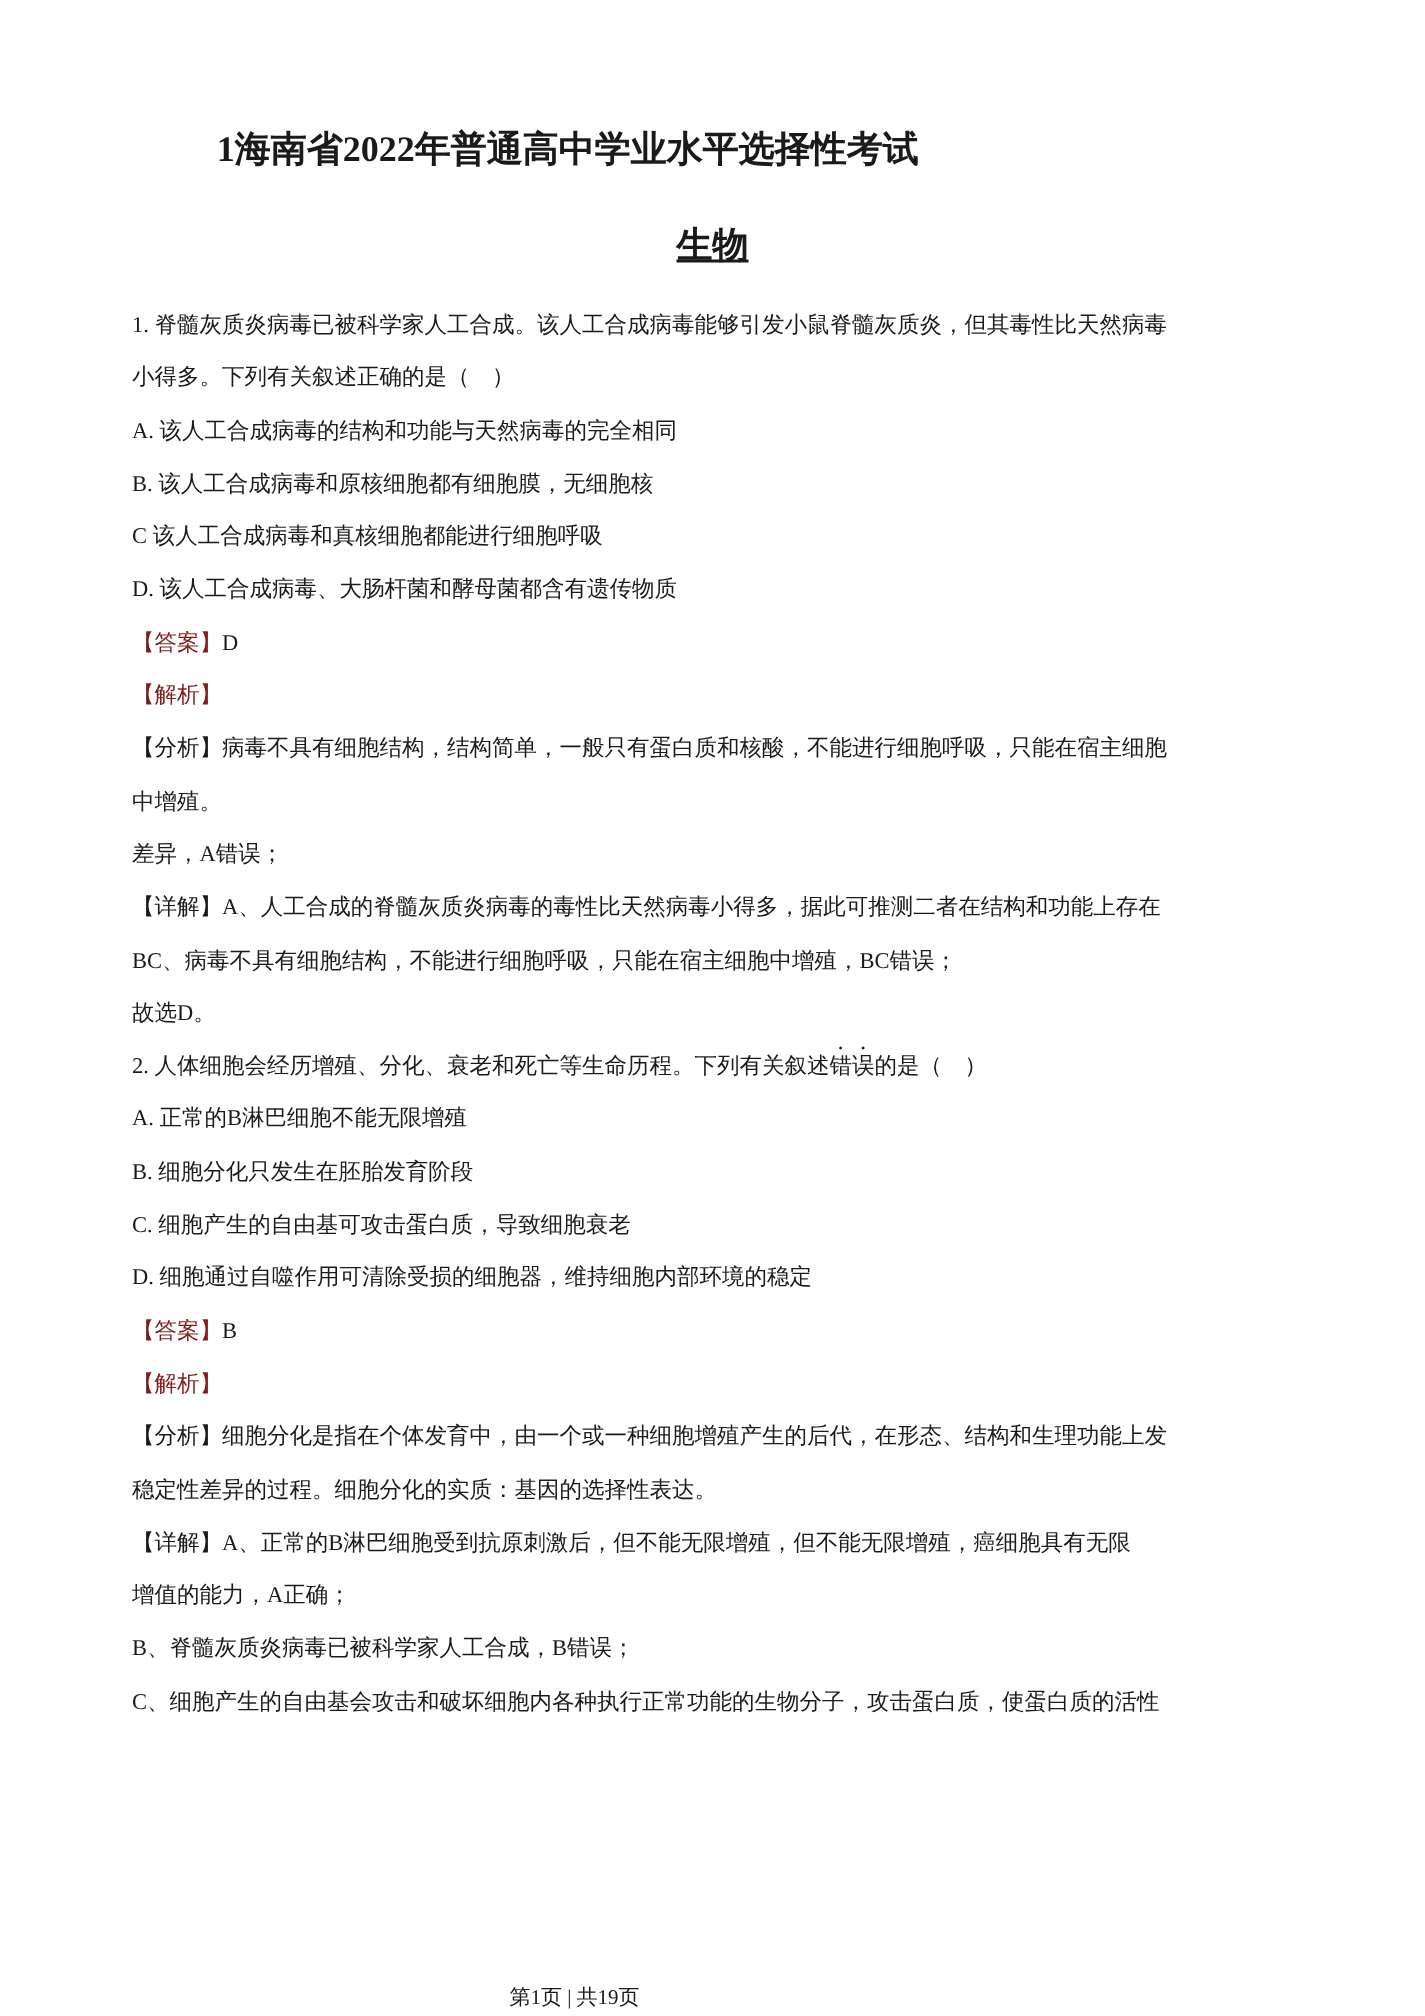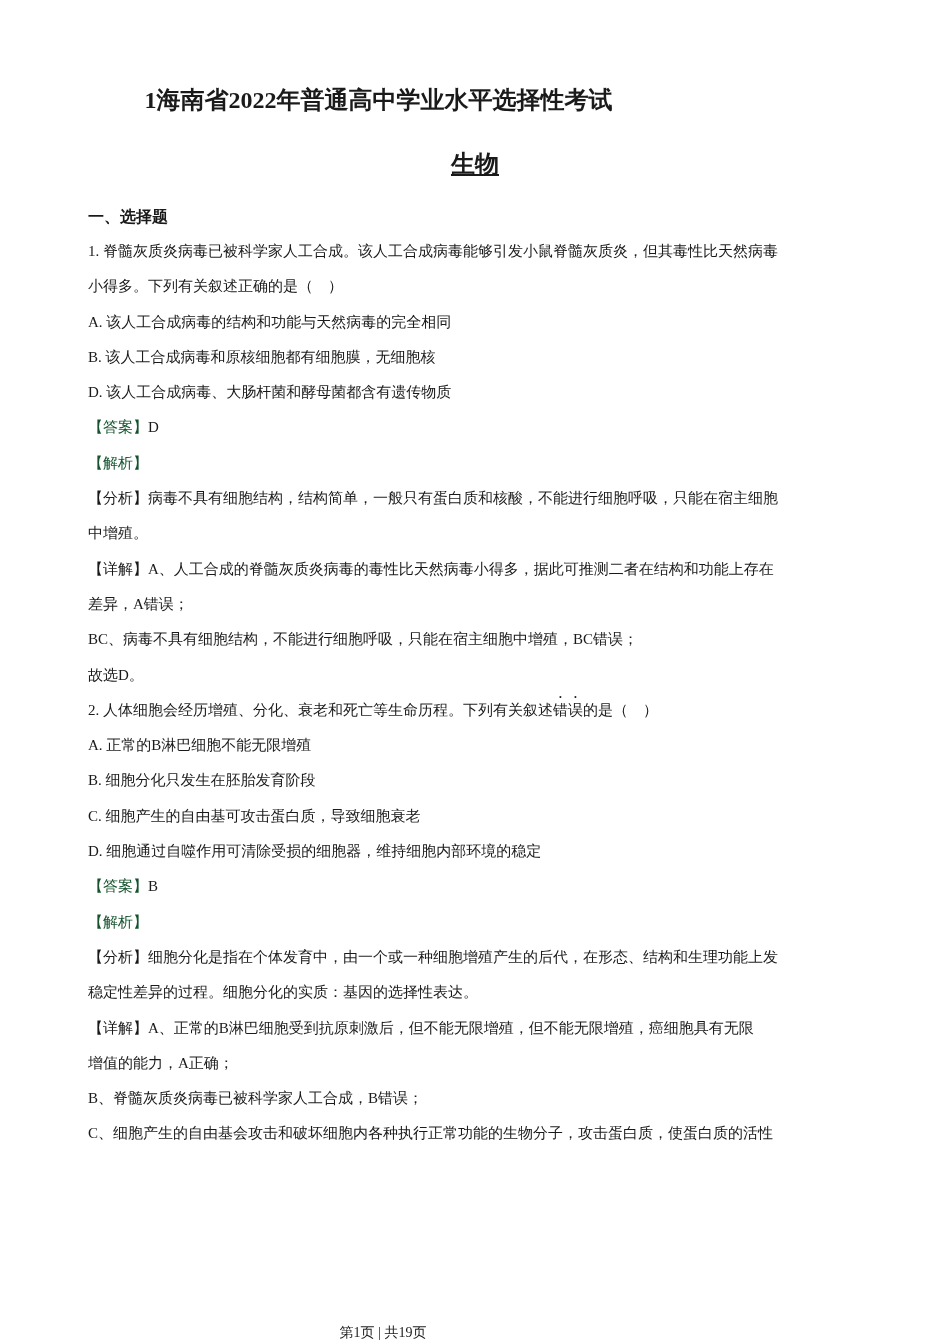--- a/index.html
+++ b/index.html
@@ -18,49 +18,49 @@
     }
     .content {
       position: absolute; left: 88px; top: 200px; width: 780px;
     }
     .section-heading {
       font-weight: bold; font-size: 16px; line-height: 34px; height: 34px;
     }
     .line {
       font-size: 15px; line-height: 35.3px; height: 35.3px; white-space: nowrap;
     }
-    .lbl { color: #14532d; }
+    .lbl { color: #7f1d1d; }
     .footer {
       position: absolute; left: 0; width: 766px; top: 1324px;
       text-align: center; font-size: 14px; line-height: 18px;
     }
   </style>
 </head>
 <body>
 
 <div class="page-title">1海南省2022年普通高中学业水平选择性考试</div>
 <div class="page-subtitle">生物</div>
 
 <div class="content">
-  <div class="section-heading">一、选择题</div>
 
   <div>
     <div class="line">1. 脊髓灰质炎病毒已被科学家人工合成。该人工合成病毒能够引发小鼠脊髓灰质炎，但其毒性比天然病毒</div>
     <div class="line">小得多。下列有关叙述正确的是（　）</div>
     <div class="line">A. 该人工合成病毒的结构和功能与天然病毒的完全相同</div>
     <div class="line">B. 该人工合成病毒和原核细胞都有细胞膜，无细胞核</div>
+    <div class="line">C  该人工合成病毒和真核细胞都能进行细胞呼吸</div>
     <div class="line">D. 该人工合成病毒、大肠杆菌和酵母菌都含有遗传物质</div>
     <div class="line">
       <span class="lbl">【答案】</span><span>D</span>
     </div>
     <div class="line lbl">【解析】</div>
     <div class="line">【分析】病毒不具有细胞结构，结构简单，一般只有蛋白质和核酸，不能进行细胞呼吸，只能在宿主细胞</div>
     <div class="line">中增殖。</div>
+    <div class="line">差异，A错误；</div>
     <div class="line">【详解】A、人工合成的脊髓灰质炎病毒的毒性比天然病毒小得多，据此可推测二者在结构和功能上存在</div>
-    <div class="line">差异，A错误；</div>
     <div class="line">BC、病毒不具有细胞结构，不能进行细胞呼吸，只能在宿主细胞中增殖，BC错误；</div>
     <div class="line">故选D。</div>
   </div>
 
   <div>
     <div class="line">
       <span>2. 人体细胞会经历增殖、分化、衰老和死亡等生命历程。下列有关叙述</span><span style="text-emphasis: dot; -webkit-text-emphasis: dot; text-emphasis-position: over; font-family: Liberation Serif, serif;">错误</span><span>的是（　）</span>
     </div>
     <div class="line">A. 正常的B淋巴细胞不能无限增殖</div>
     <div class="line">B. 细胞分化只发生在胚胎发育阶段</div>

